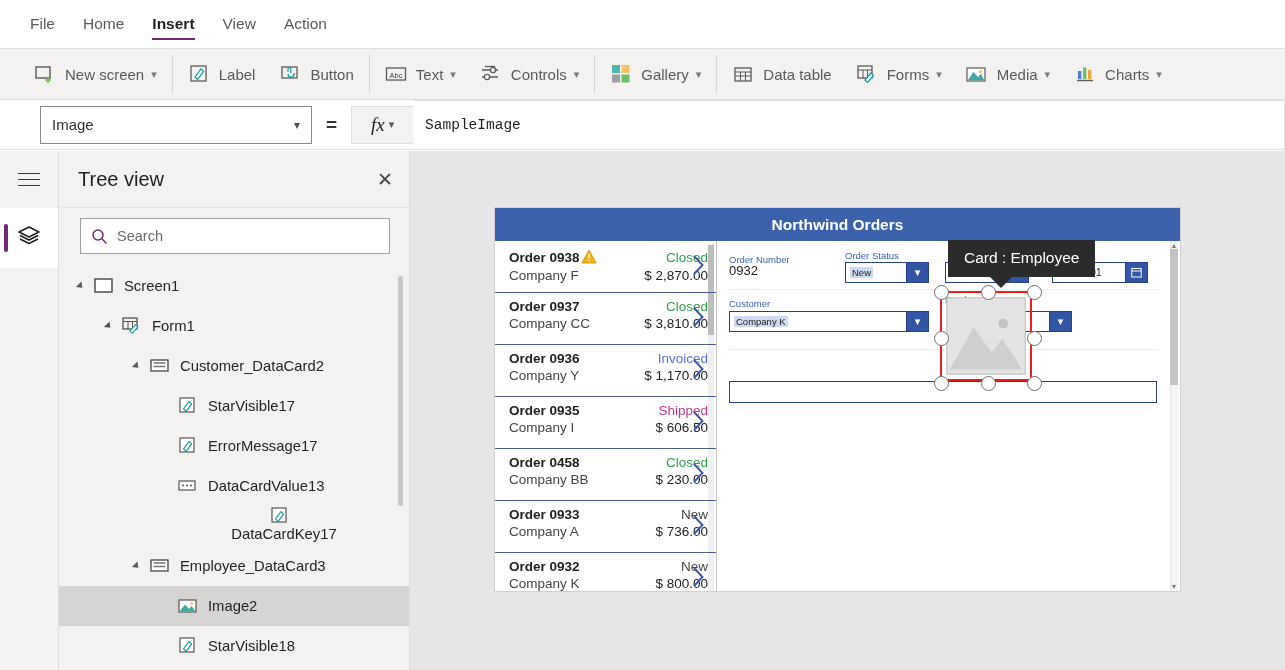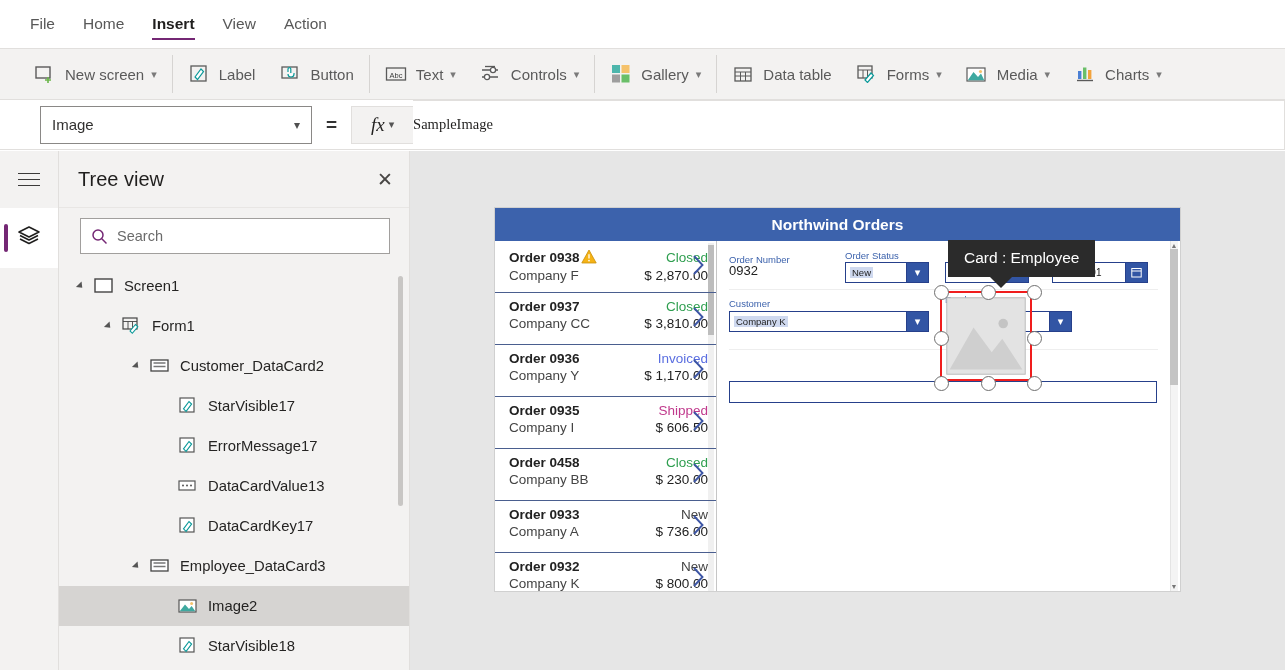--- a/index.html
+++ b/index.html
@@ -74,22 +74,22 @@
     border: 1px solid #e1dfdd; border-right: none;
     display: flex; align-items: center; justify-content: center;
     gap: 4px;
   }
   .fx-box .fx { font-family: "Liberation Serif", serif; font-style: italic;
                 font-size: 19px; color: #201f1e; }
   .fx-box .chev3 { font-size: 11px; color: #555; }
   .formula-input {
     flex: 1; height: 50px; background: #fff;
     border: 1px solid #e1dfdd; border-left: none;
-    display: flex; align-items: center; 
-    font-family: Liberation Serif, serif;
+    display: flex; align-items: center; padding-left: 12px;
+    font-family: Liberation Mono, monospace;
     font-size: 14.5px; color: #201f1e;
   }
 
   
   .rail {
     position: absolute; top: 151px; left: 0; width: 59px; height: 519px;
     background: #f3f2f1; border-right: 1px solid #e1dfdd;
   }
   .rail-top {
     height: 57px; display: flex; align-items: center; justify-content: center;
@@ -518,21 +518,21 @@
           <span class="tv-ico">
             <svg width="20" height="14" viewBox="0 0 20 14">
               <rect x="1" y="2" width="16" height="9" fill="#fff" stroke="#555" stroke-width="1.2"></rect>
               <circle cx="5" cy="6.5" r="1" fill="#555"></circle>
               <circle cx="9" cy="6.5" r="1" fill="#555"></circle>
               <circle cx="13" cy="6.5" r="1" fill="#555"></circle>
             </svg>
           </span>
           <span>DataCardValue13</span>
         </div>
-        <div class="tv-row" style="padding-left: 100px;">
+        <div class="tv-row" style="padding-left: 100px; flex-direction: column;">
           <span class="tw-none"></span>
           <span class="tv-ico">
             <svg width="18" height="18" viewBox="0 0 18 18">
               <rect x="1" y="1" width="14" height="14" fill="#fff" stroke="#555" stroke-width="1.2"></rect>
               <path d="M4.5 11.8 L10 4.5 L12.6 7 L7.1 14.3 Z" fill="#fff" stroke="#0b9a9a" stroke-width="1.15"></path>
             </svg>
           </span>
           <span>DataCardKey17</span>
         </div>
         <div class="tv-row" style="padding-left: 72px;">

